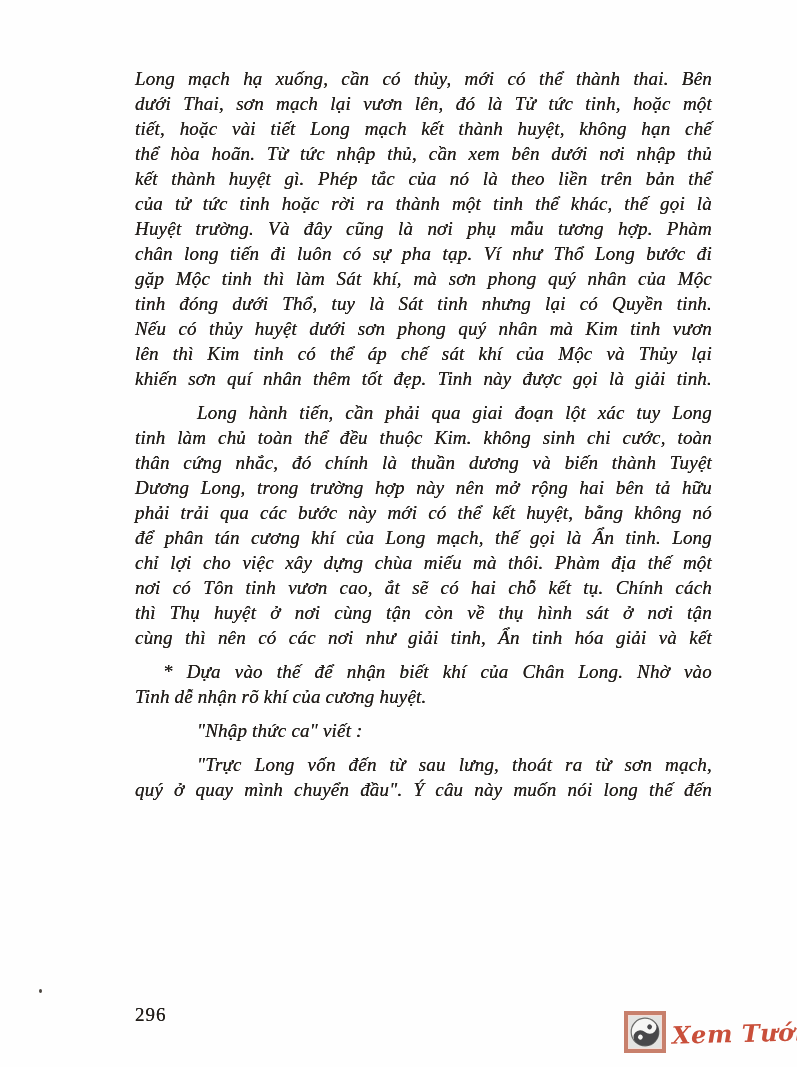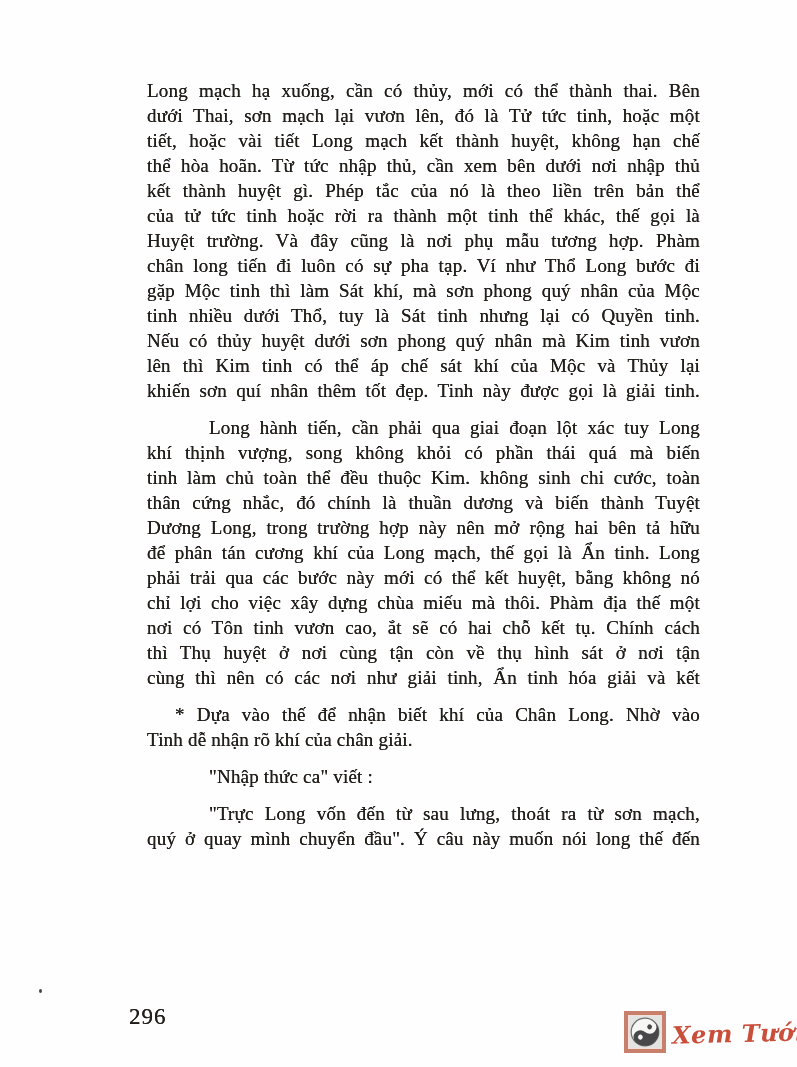--- a/index.html
+++ b/index.html
@@ -18,38 +18,38 @@
   }
   .scan-page {
     position: absolute; inset: 0;
     background: #fefefe;
     color: var(--ink);
   }
   .text-block {
     position: absolute;
     left: 135px; top: 66px; width: 577px;
   }
-  .paragraph { margin: 12px; }
+  .paragraph { margin: 0; font-style: italic; }
   .paragraph + .paragraph { margin-top: 9px; }
   .line {
     font-size: 19px;
     line-height: 25px;
     text-align: justify;
     text-align-last: justify;
     letter-spacing: 0.2px;
     text-shadow: 0 0 0.5px currentColor; 
     white-space: normal;
   }
   .line.align-left { text-align-last: left; }
   .paragraph.indent > .line:first-child { text-indent: 62px; }
   .paragraph.bullet > .line:first-child { text-indent: 28px; }
   .page-number {
     position: absolute;
-    left: 129px; top: 1004px;
-    font-size: 23px;
+    left: 135px; top: 1004px;
+    font-size: 19px;
     letter-spacing: 1px;
     text-shadow: 0 0 0.5px currentColor;
     color: var(--ink);
     text-align: center;
   }
   .speck {
     position: absolute;
     left: 39px; top: 989px;
     width: 3px; height: 4px;
     background: #4a453f;
@@ -88,41 +88,40 @@
       <div class="paragraph flush">
         <div class="line">Long mạch hạ xuống, cần có thủy, mới có thể thành thai. Bên</div>
         <div class="line">dưới Thai, sơn mạch lại vươn lên, đó là Tử tức tinh, hoặc một</div>
         <div class="line">tiết, hoặc vài tiết Long mạch kết thành huyệt, không hạn chế</div>
         <div class="line">thể hòa hoãn. Từ tức nhập thủ, cần xem bên dưới nơi nhập thủ</div>
         <div class="line">kết thành huyệt gì. Phép tắc của nó là theo liền trên bản thể</div>
         <div class="line">của tử tức tinh hoặc rời ra thành một tinh thể khác, thế gọi là</div>
         <div class="line">Huyệt trường. Và đây cũng là nơi phụ mẫu tương hợp. Phàm</div>
         <div class="line">chân long tiến đi luôn có sự pha tạp. Ví như Thổ Long bước đi</div>
         <div class="line">gặp Mộc tinh thì làm Sát khí, mà sơn phong quý nhân của Mộc</div>
-        <div class="line">tinh nhiều dưới Thổ, tuy là Sát tinh nhưng lại có Quyền tinh.</div>
+        <div class="line">tinh đóng dưới Thổ, tuy là Sát tinh nhưng lại có Quyền tinh.</div>
         <div class="line">Nếu có thủy huyệt dưới sơn phong quý nhân mà Kim tinh vươn</div>
         <div class="line">lên thì Kim tinh có thể áp chế sát khí của Mộc và Thủy lại</div>
         <div class="line">khiến sơn quí nhân thêm tốt đẹp. Tinh này được gọi là giải tinh.</div>
       </div>
       <div class="paragraph indent">
         <div class="line">Long hành tiến, cần phải qua giai đoạn lột xác tuy Long</div>
-        <div class="line">khí thịnh vượng, song không khỏi có phần thái quá mà biến</div>
         <div class="line">tinh làm chủ toàn thể đều thuộc Kim. không sinh chi cước, toàn</div>
         <div class="line">thân cứng nhắc, đó chính là thuần dương và biến thành Tuyệt</div>
         <div class="line">Dương Long, trong trường hợp này nên mở rộng hai bên tả hữu</div>
+        <div class="line">phải trải qua các bước này mới có thể kết huyệt, bằng không nó</div>
         <div class="line">để phân tán cương khí của Long mạch, thế gọi là Ẩn tinh. Long</div>
-        <div class="line">phải trải qua các bước này mới có thể kết huyệt, bằng không nó</div>
         <div class="line">chỉ lợi cho việc xây dựng chùa miếu mà thôi. Phàm địa thế một</div>
         <div class="line">nơi có Tôn tinh vươn cao, ắt sẽ có hai chỗ kết tụ. Chính cách</div>
         <div class="line">thì Thụ huyệt ở nơi cùng tận còn về thụ hình sát ở nơi tận</div>
         <div class="line">cùng thì nên có các nơi như giải tinh, Ẩn tinh hóa giải và kết</div>
       </div>
       <div class="paragraph bullet">
         <div class="line">* Dựa vào thế để nhận biết khí của Chân Long. Nhờ vào</div>
-        <div class="line align-left">Tinh dễ nhận rõ khí của chân giải.</div>
+        <div class="line align-left">Tinh dễ nhận rõ khí của cương huyệt.</div>
       </div>
       <div class="paragraph indent">
         <div class="line align-left">"Nhập thức ca" viết :</div>
       </div>
       <div class="paragraph indent">
         <div class="line">"Trực Long vốn đến từ sau lưng, thoát ra từ sơn mạch,</div>
         <div class="line">quý ở quay mình chuyển đầu". Ý câu này muốn nói long thế đến</div>
       </div>
     </main>
 

